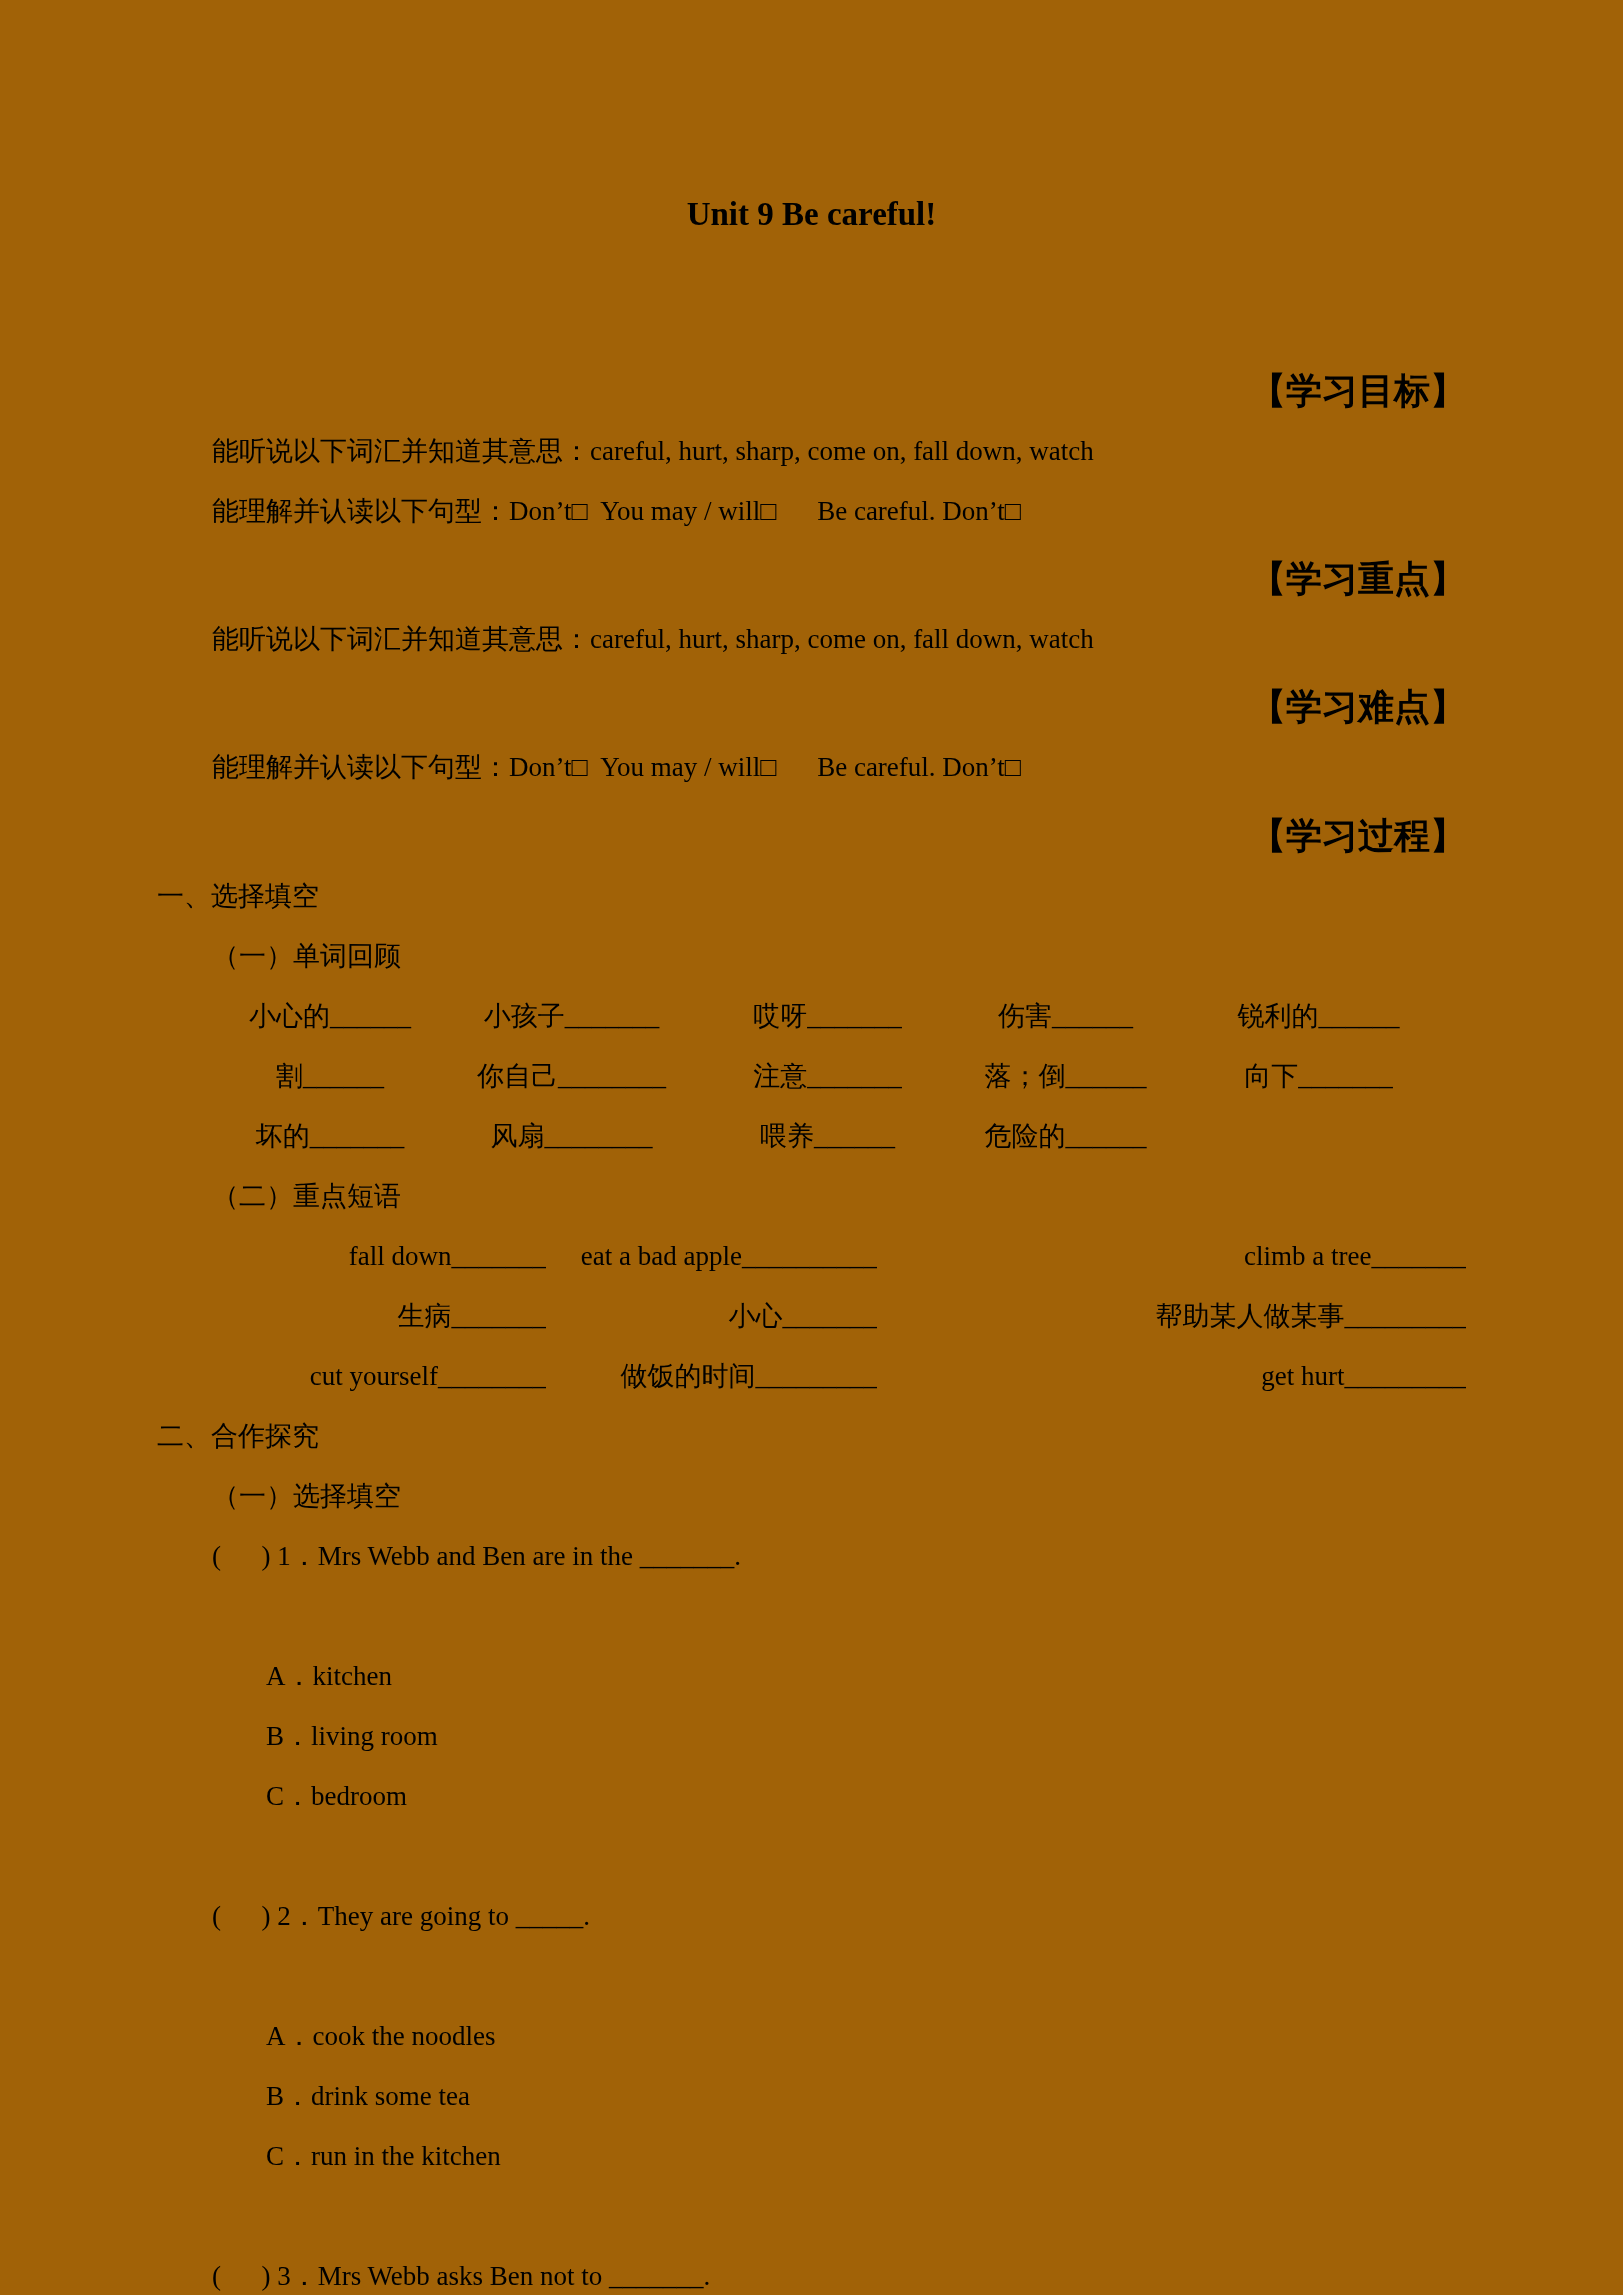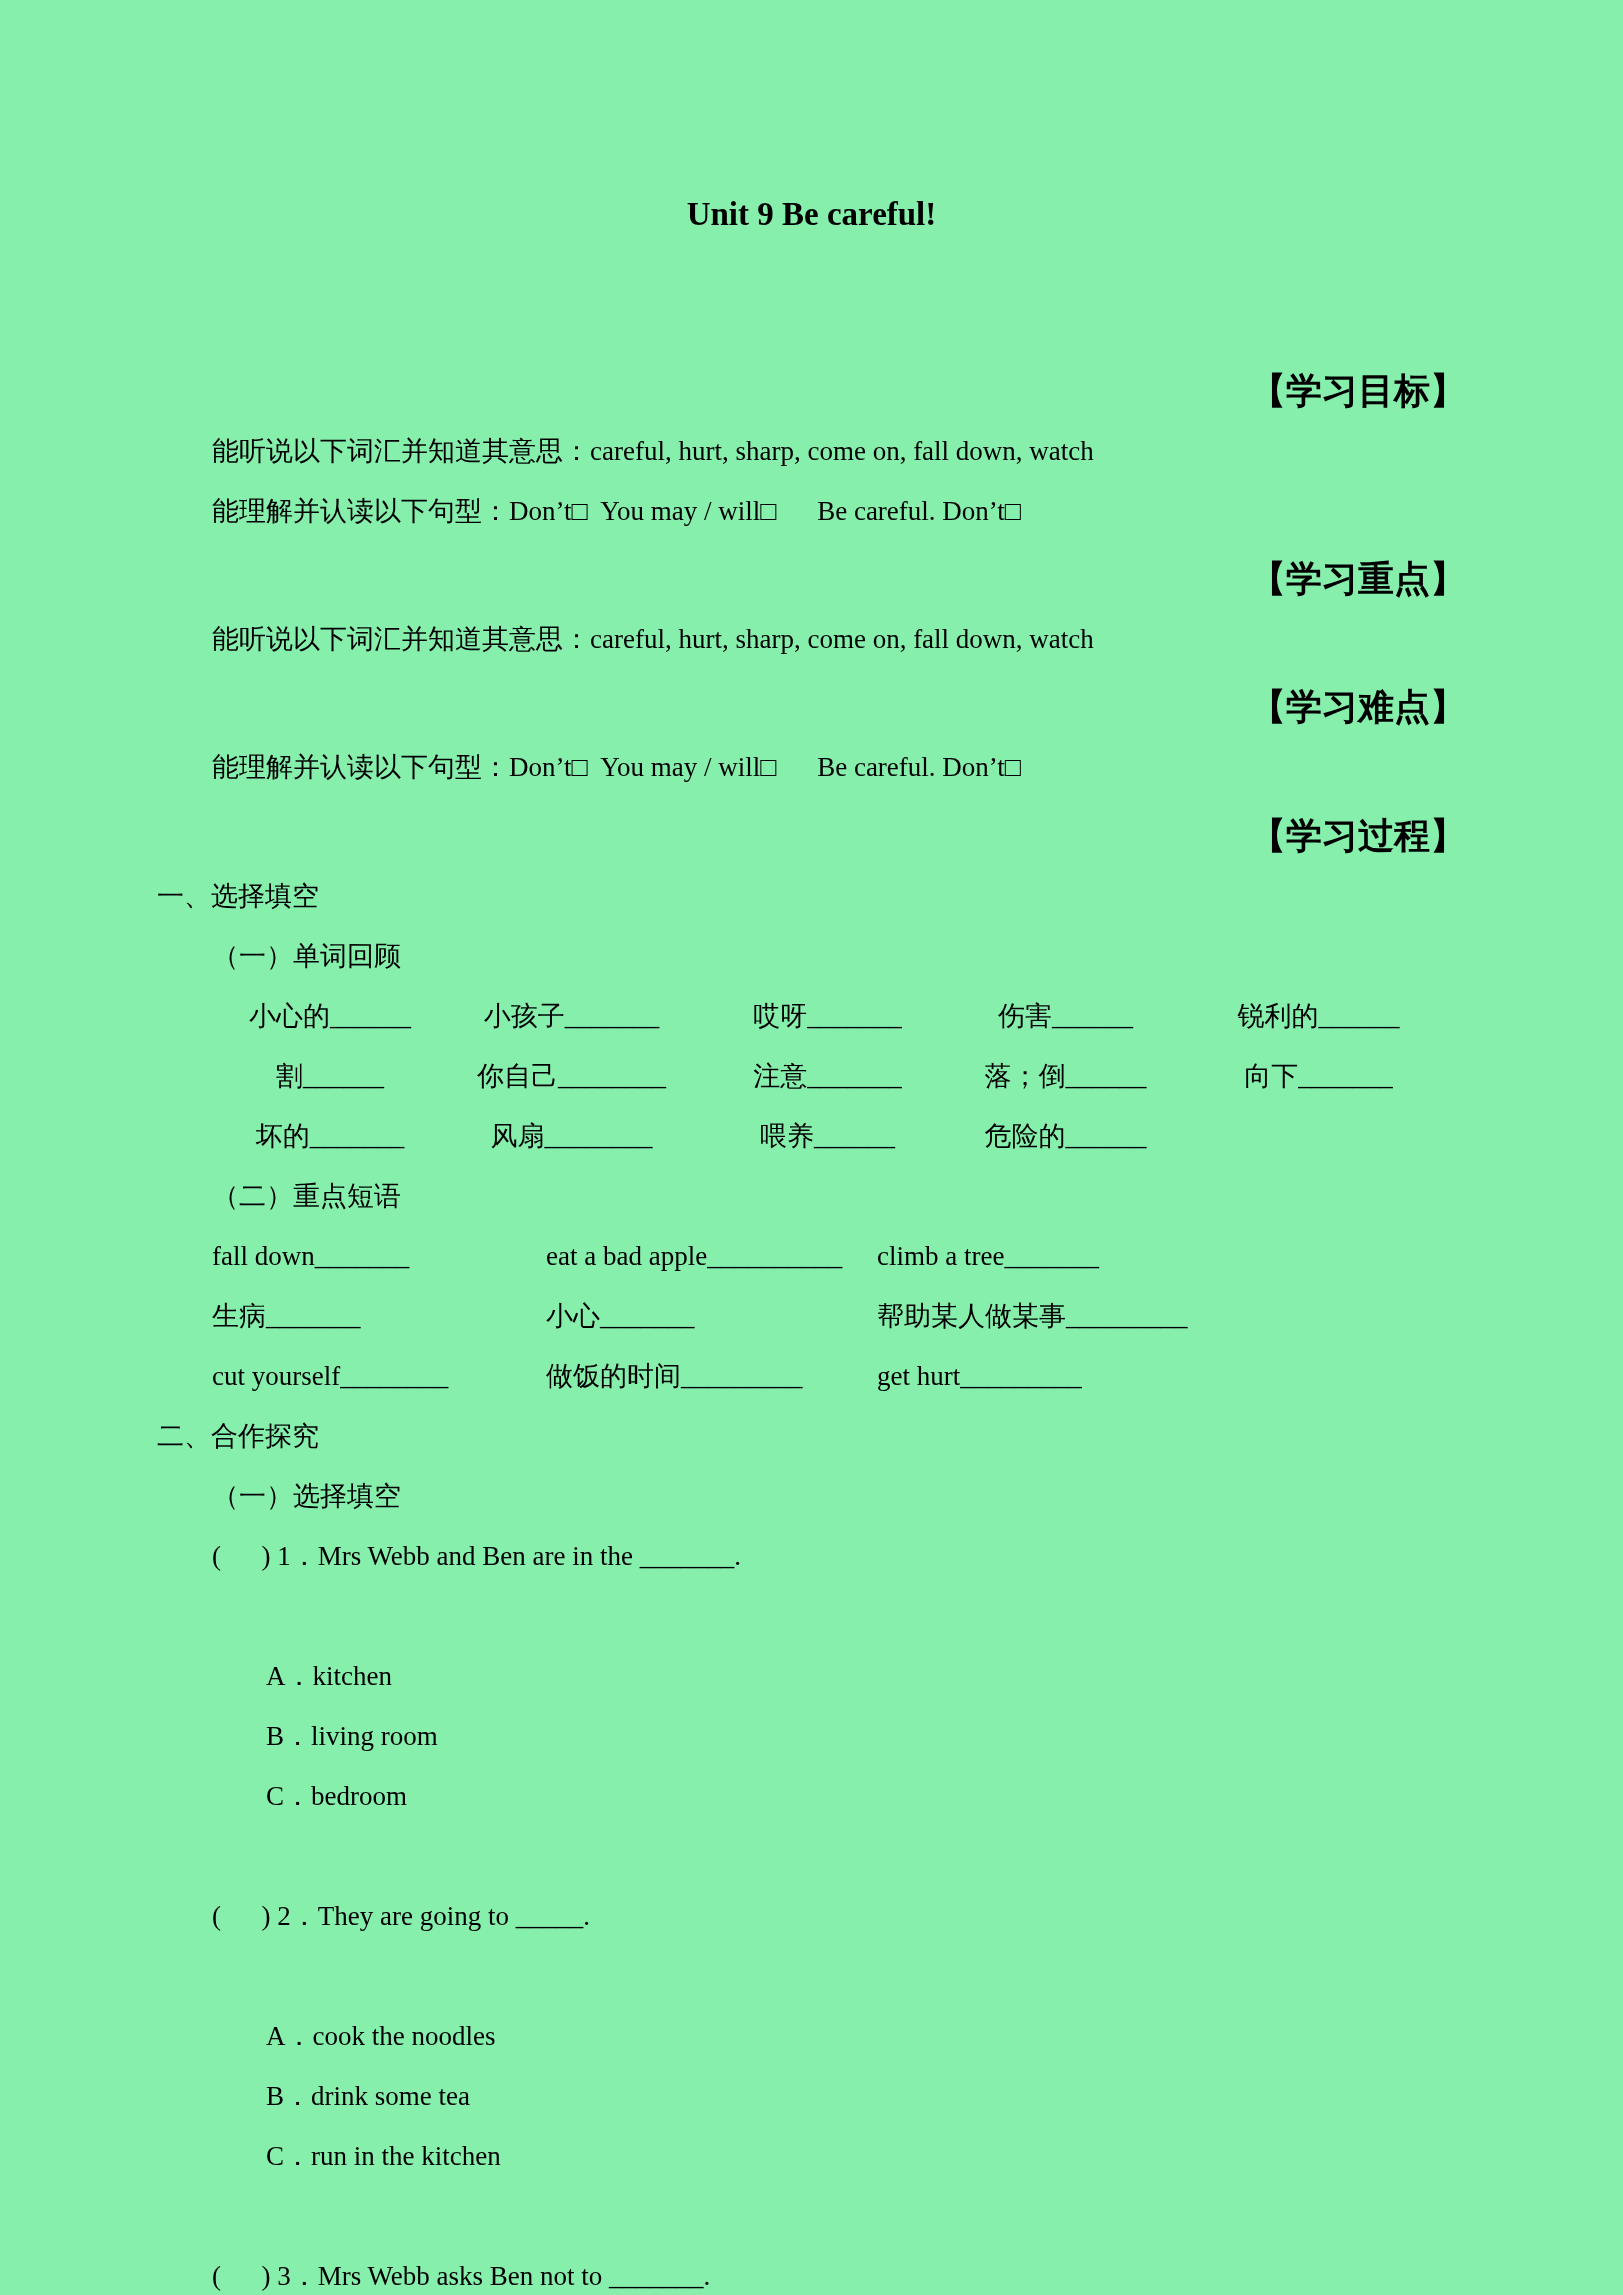--- a/index.html
+++ b/index.html
@@ -5,21 +5,21 @@
   * { box-sizing: border-box; }
   html, body { margin: 0; padding: 0; }
   body {
     background: #ffffff;
     color: #000000;
     font-family: "Liberation Serif", "DejaVu Serif", serif;
   }
   .page {
     width: 1623px;
     height: 2295px;
-    background: #86efac;
+    background: #a16207;
     padding: 194px 157px 0 157px;
     position: relative;
   }
   .title {
     font-size: 33px;
     font-weight: bold;
     text-align: center;
     line-height: 41px;
     margin: 0 0 126px 0;
   }
@@ -39,20 +39,21 @@
   .indent { padding-left: 55px; }
   .grid { margin-left: 55px; }
   .words {
     display: grid;
     grid-template-columns: 236px 247px 265px 211px auto;
     text-align: center;
   }
   .phrases {
     display: grid;
     grid-template-columns: 334px 331px auto;
+    text-align: right;
   }
   .cell {
     font-size: 27px;
     line-height: 60px;
     white-space: pre-wrap;
     overflow: hidden;
   }
   .options .option {
     display: inline-block;
     margin-right: 95px;

